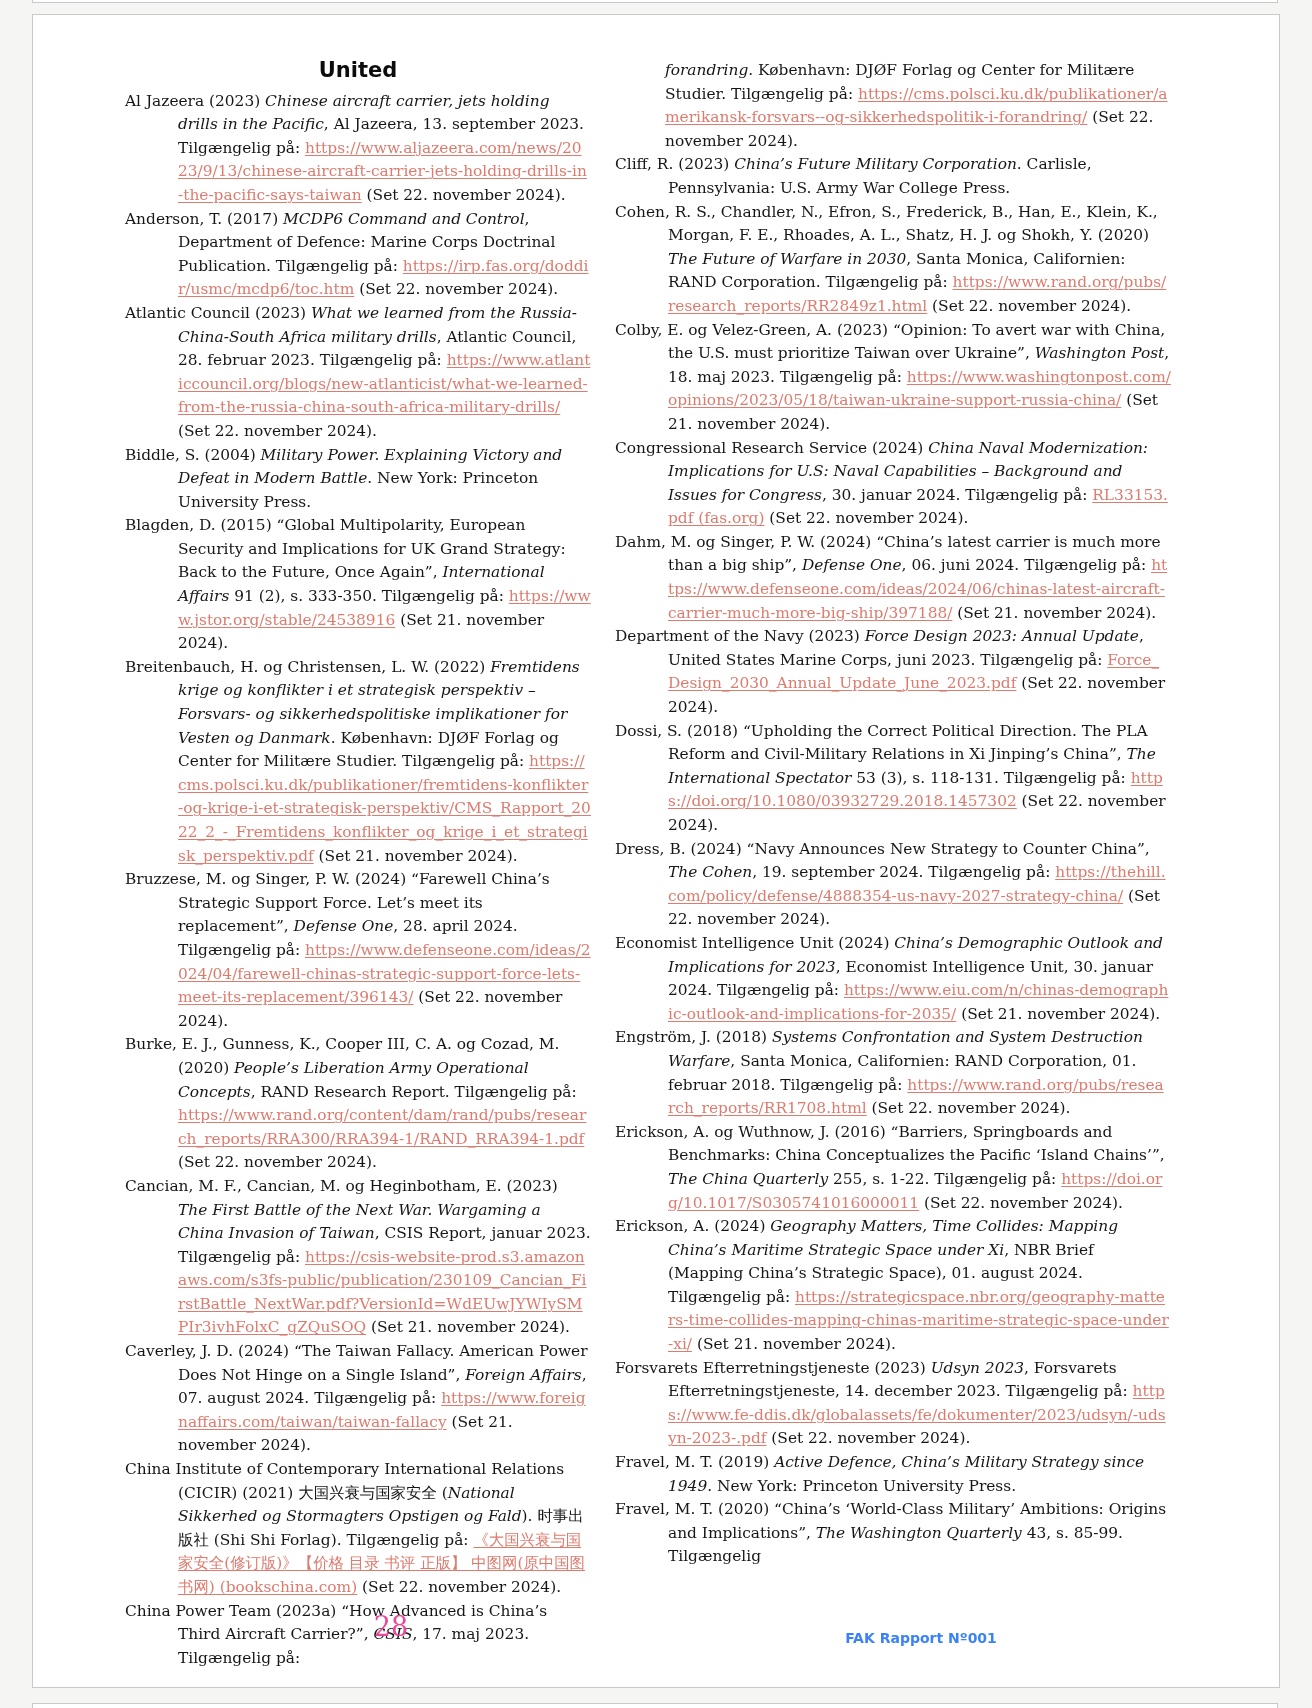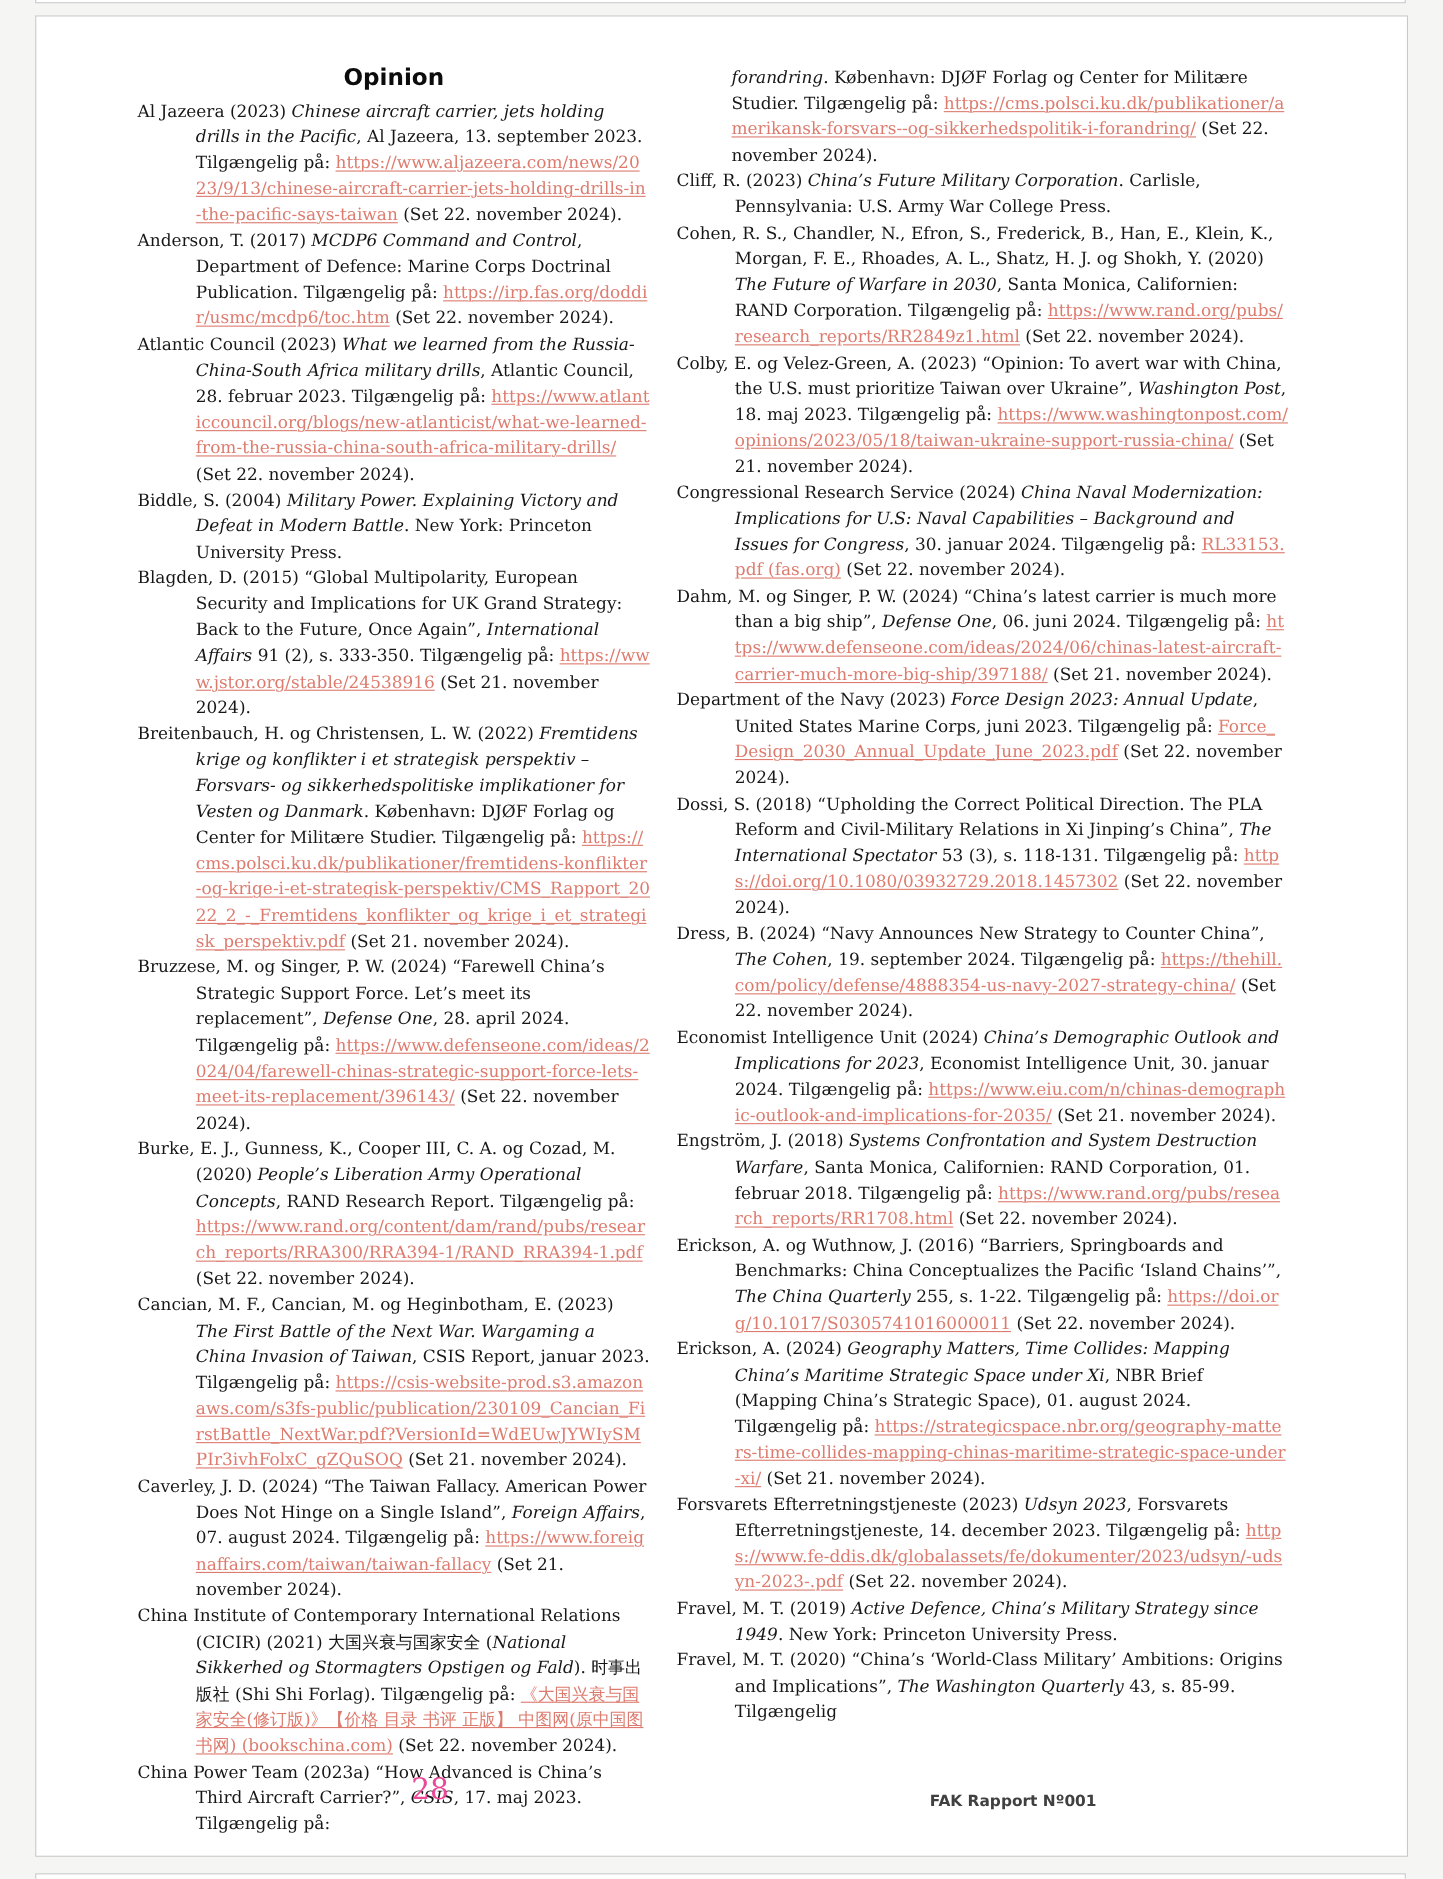--- a/index.html
+++ b/index.html
@@ -63,32 +63,32 @@
   .footer-pageno {
     position: absolute; left: 125px; top: 1596px;
     width: 466px; text-align: center;
     font-size: 27px; color: #ec4899;
   }
   .footer-label {
     position: absolute; left: 610px; top: 1615px;
     width: 556px; text-align: center;
     font-family: "DejaVu Sans", sans-serif;
     font-weight: bold;
-    font-size: 14px; color: #404040;
+    font-size: 14px; color: #3b82f6;
   }
 </style>
 </head>
 <body>
 
 <div class="page-edge prev"></div>
 
 <div class="page">
   <div class="content">
     <div class="column">
-      <h1 class="doc-title">Opinion</h1>
+      <h1 class="doc-title">United</h1>
     <p class="ref"><span class="seg-plain">Al Jazeera (2023) </span><span class="seg-italic">Chinese aircraft carrier, jets holding drills in the Pacific</span><span class="seg-plain">, Al Jazeera, 13. september 2023. Tilgængelig på: </span><span class="seg-link">https://www.aljazeera.com/news/2023/9/13/chinese-aircraft-carrier-jets-holding-drills-in-the-pacific-says-taiwan</span><span class="seg-plain"> (Set 22. november 2024).</span></p>
         <p class="ref"><span class="seg-plain">Anderson, T. (2017) </span><span class="seg-italic">MCDP6 Command and Control</span><span class="seg-plain">, Department of Defence: Marine Corps Doctrinal Publication. Tilgængelig på: </span><span class="seg-link">https://irp.fas.org/doddir/usmc/mcdp6/toc.htm</span><span class="seg-plain"> (Set 22. november 2024).</span></p>
         <p class="ref"><span class="seg-plain">Atlantic Council (2023) </span><span class="seg-italic">What we learned from the Russia-China-South Africa military drills</span><span class="seg-plain">, Atlantic Council, 28. februar 2023. Tilgængelig på: </span><span class="seg-link">https://www.atlanticcouncil.org/blogs/new-atlanticist/what-we-learned-from-the-russia-china-south-africa-military-drills/</span><span class="seg-plain"> (Set 22. november 2024).</span></p>
         <p class="ref"><span class="seg-plain">Biddle, S. (2004) </span><span class="seg-italic">Military Power. Explaining Victory and Defeat in Modern Battle</span><span class="seg-plain">. New York: Princeton University Press.</span></p>
         <p class="ref"><span class="seg-plain">Blagden, D. (2015) “Global Multipolarity, European Security and Implications for UK Grand Strategy: Back to the Future, Once Again”, </span><span class="seg-italic">International Affairs</span><span class="seg-plain"> 91 (2), s. 333-350. Tilgængelig på: </span><span class="seg-link">https://www.jstor.org/stable/24538916</span><span class="seg-plain"> (Set 21. november 2024).</span></p>
         <p class="ref"><span class="seg-plain">Breitenbauch, H. og Christensen, L. W. (2022) </span><span class="seg-italic">Fremtidens krige og konflikter i et strategisk perspektiv – Forsvars- og sikkerhedspolitiske implikationer for Vesten og Danmark</span><span class="seg-plain">. København: DJØF Forlag og Center for Militære Studier. Tilgængelig på: </span><span class="seg-link">https://cms.polsci.ku.dk/publikationer/fremtidens-konflikter-og-krige-i-et-strategisk-perspektiv/CMS_Rapport_2022_2_-_Fremtidens_konflikter_og_krige_i_et_strategisk_perspektiv.pdf</span><span class="seg-plain"> (Set 21. november 2024).</span></p>
         <p class="ref"><span class="seg-plain">Bruzzese, M. og Singer, P. W. (2024) “Farewell China’s Strategic Support Force. Let’s meet its replacement”, </span><span class="seg-italic">Defense One</span><span class="seg-plain">, 28. april 2024. Tilgængelig på: </span><span class="seg-link">https://www.defenseone.com/ideas/2024/04/farewell-chinas-strategic-support-force-lets-meet-its-replacement/396143/</span><span class="seg-plain"> (Set 22. november 2024).</span></p>
         <p class="ref"><span class="seg-plain">Burke, E. J., Gunness, K., Cooper III, C. A. og Cozad, M. (2020) </span><span class="seg-italic">People’s Liberation Army Operational Concepts</span><span class="seg-plain">, RAND Research Report. Tilgængelig på: </span><span class="seg-link">https://www.rand.org/content/dam/rand/pubs/research_reports/RRA300/RRA394-1/RAND_RRA394-1.pdf</span><span class="seg-plain"> (Set 22. november 2024).</span></p>
         <p class="ref"><span class="seg-plain">Cancian, M. F., Cancian, M. og Heginbotham, E. (2023) </span><span class="seg-italic">The First Battle of the Next War. Wargaming a China Invasion of Taiwan</span><span class="seg-plain">, CSIS Report, januar 2023. Tilgængelig på: </span><span class="seg-link">https://csis-website-prod.s3.amazonaws.com/s3fs-public/publication/230109_Cancian_FirstBattle_NextWar.pdf?VersionId=WdEUwJYWIySMPIr3ivhFolxC_gZQuSOQ</span><span class="seg-plain"> (Set 21. november 2024).</span></p>
         <p class="ref"><span class="seg-plain">Caverley, J. D. (2024) “The Taiwan Fallacy. American Power Does Not Hinge on a Single Island”, </span><span class="seg-italic">Foreign Affairs</span><span class="seg-plain">, 07. august 2024. Tilgængelig på: </span><span class="seg-link">https://www.foreignaffairs.com/taiwan/taiwan-fallacy</span><span class="seg-plain"> (Set 21. november 2024).</span></p>

